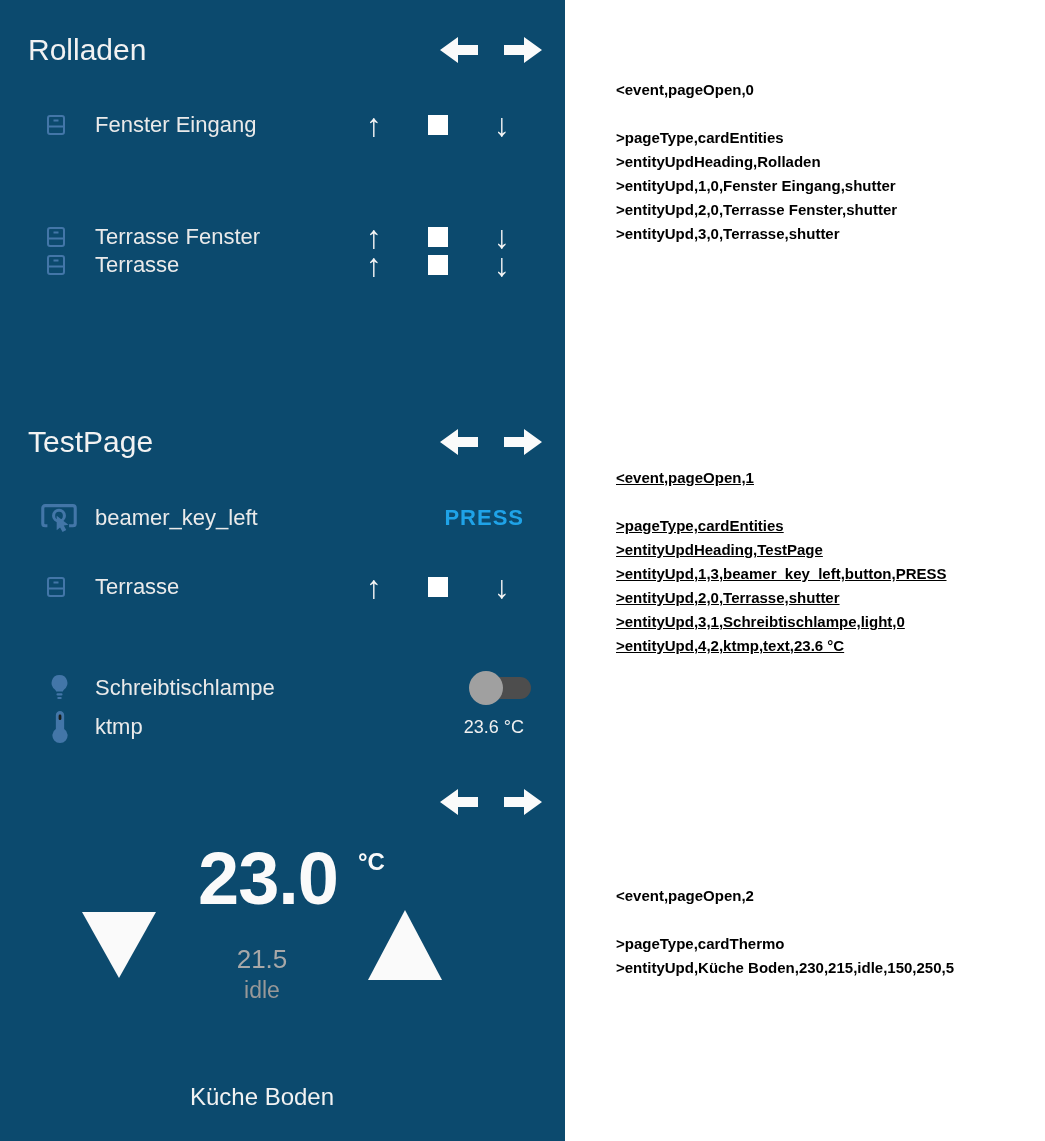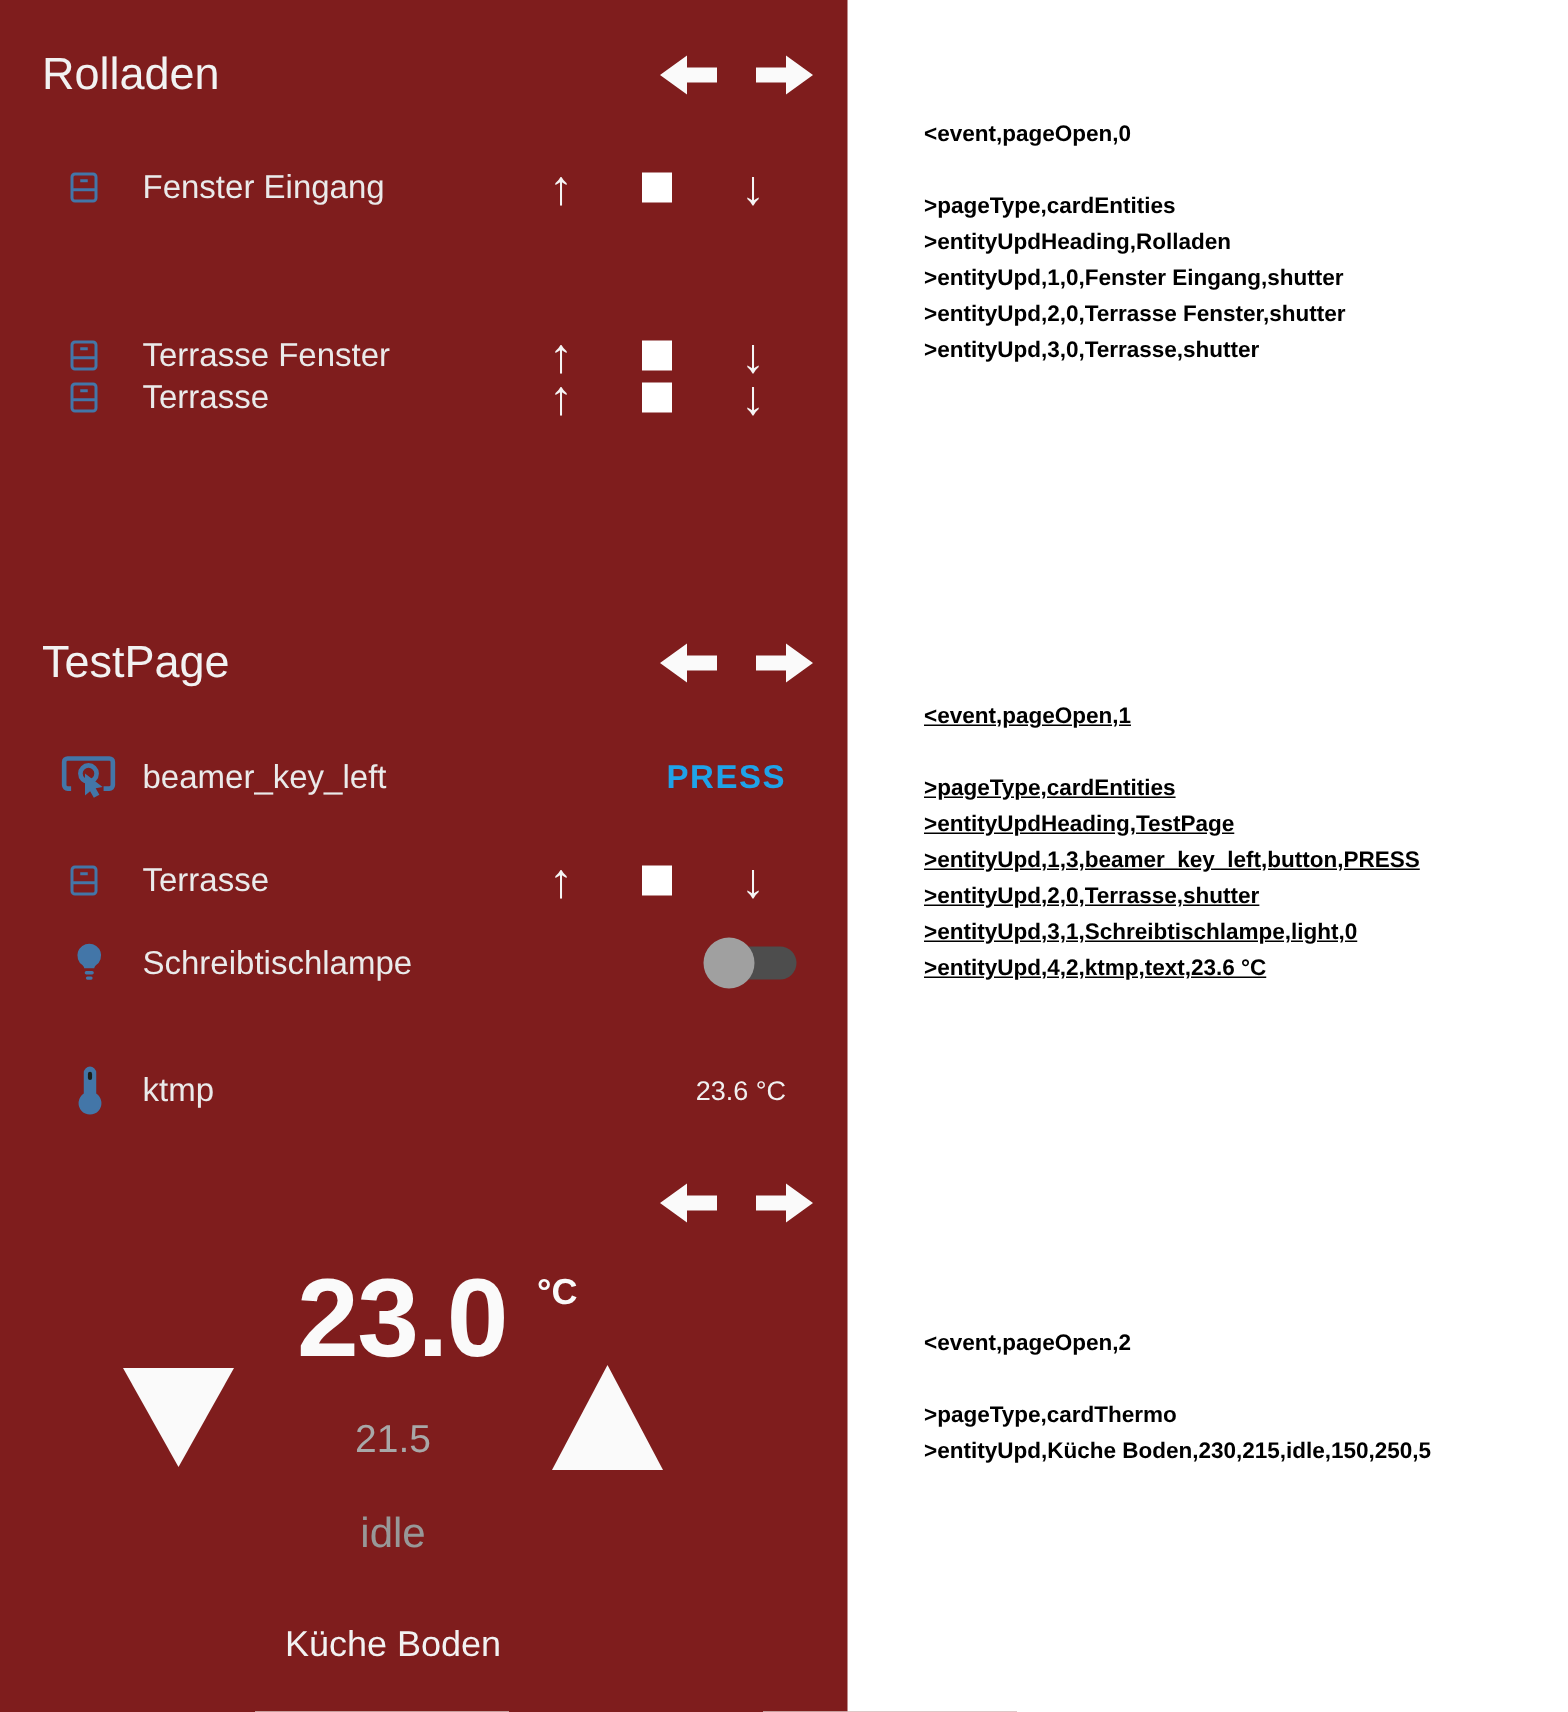--- a/index.html
+++ b/index.html
@@ -5,21 +5,21 @@
   * { margin:0; padding:0; box-sizing:border-box; }
   body { background:#ffffff; }
   .stage {
     position:relative; width:1045px; height:1141px;
     background:#ffffff; overflow:hidden;
     font-family:"Liberation Sans", sans-serif;
   }
   
   .panel {
     position:absolute; left:0; top:0; width:565px; height:1141px;
-    background:#7f1d1d; color:#f0f0f0;
+    background:#0c4a6e; color:#f0f0f0;
   }
   .card-title {
     position:absolute; left:28px; font-size:30px; line-height:38px;
     color:#f2f2f2; white-space:nowrap;
   }
   .nav-arrow { position:absolute; width:38px; height:30px; cursor:pointer; }
   .nav-arrow svg { display:block; width:38px; height:30px; }
   .ent-row { position:absolute; left:0; width:565px; height:44px; }
   .ent-icon { position:absolute; color:#4376a8; }
   .ent-icon svg { display:block; }
@@ -57,21 +57,21 @@
     font-weight:bold; color:#fafafa; letter-spacing:-1px;
   }
   .thermo-unit {
     position:absolute; left:358px; top:848px; font-size:24px;
     font-weight:bold; color:#fafafa;
   }
   .thermo-btn { position:absolute; cursor:pointer; }
   .thermo-btn svg { display:block; }
   .thermo-center { position:absolute; left:0; width:524px; text-align:center; white-space:nowrap; }
   .thermo-target { top:944px; font-size:26px; color:#a8a8a8; }
-  .thermo-state  { top:977px; font-size:28px; color:#989898;margin-top:29px; }
+  .thermo-state  { top:977px; font-size:23px; color:#989898; }
   .thermo-title  { top:1079px; font-size:24px; line-height:36px; color:#f2f2f2; }
   
   .pblock { position:absolute; left:616px; color:#000000; }
   .pline {
     height:24px; line-height:24px; font-size:15px; font-weight:bold;
     white-space:nowrap; font-family:"Liberation Sans", sans-serif;
   }
 </style>
 </head>
 <body>
@@ -167,21 +167,21 @@
             <line x1="4" y1="13.5" x2="20" y2="13.5"></line>
             <line x1="9.5" y1="7.5" x2="14.5" y2="7.5"></line>
         </svg>
       </span>
       <span class="ent-label">Terrasse</span>
       <span class="ctl ctl-up">↑</span>
       <span class="ctl-stop"></span>
       <span class="ctl ctl-down">↓</span>
     </div>
 
-    <div class="ent-row" style="top:620px;text-align:center;">
+    <div class="ent-row" style="top:666px;text-align:center;">
       <span class="ent-icon" style="left:46px; top:5px;">
         <svg width="27" height="33" viewBox="0 0 24 26" fill="currentColor">
           <path d="M12 2a7 7 0 0 0-4.1 12.7c.6.5 1 1.2 1.1 1.9h6c.1-.7.5-1.4 1.1-1.9A7 7 0 0 0 12 2z"></path>
           <rect x="9.3" y="18.2" width="5.4" height="2" rx="1"></rect>
           <rect x="10" y="21.5" width="4" height="1.8" rx="0.9"></rect>
         </svg>
       </span>
       <span class="ent-label">Schreibtischlampe</span>
       <span class="toggle">
         <span class="toggle-track"></span>

